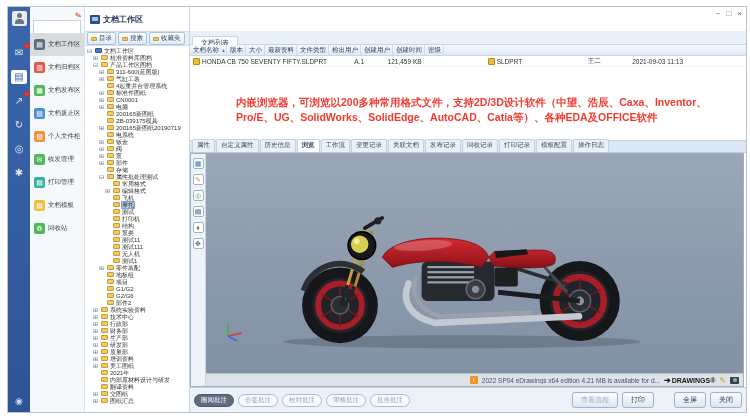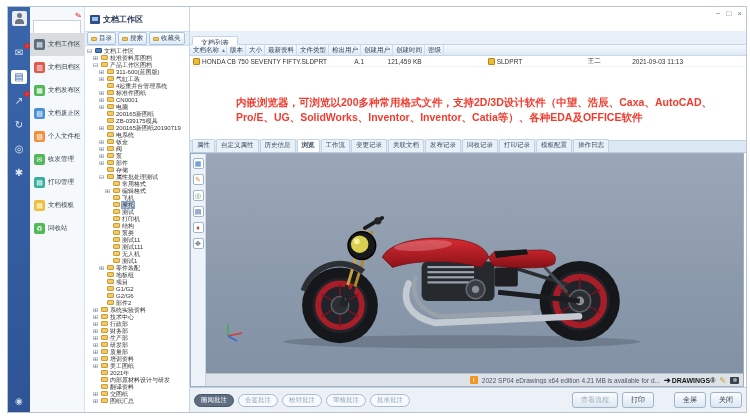--- a/index.html
+++ b/index.html
@@ -596,22 +596,22 @@
             <span>SLDPRT</span>
           </span>
         <span class="td c-chk"></span>
         <span class="td c-crt">王二</span>
         <span class="td c-time">2021-09-03 11:13</span>
         <span class="td c-sec"></span>
       </div>
     </div>
 
     <div class="notice">
-      <div>内嵌浏览器，可浏览以200多种常用格式文件，支持2D/3D设计软件（中望、浩辰、Caxa、AutoCAD、</div>
-      <div>Pro/E、UG、SolidWorks、Inventor、Inventor、Catia等）、各种EDA及OFFICE软件</div>
+      <div>内嵌浏览器，可浏览以200多种常用格式文件，支持2D/3D设计软件（中望、浩辰、Caxa、Inventor、</div>
+      <div>Pro/E、UG、SolidWorks、SolidEdge、AutoCAD、Catia等）、各种EDA及OFFICE软件</div>
     </div>
 
     <div class="detail-tabs">
 
         <span class="dtab">属性</span>
 
         <span class="dtab">自定义属性</span>
 
         <span class="dtab">历史信息</span>
 

